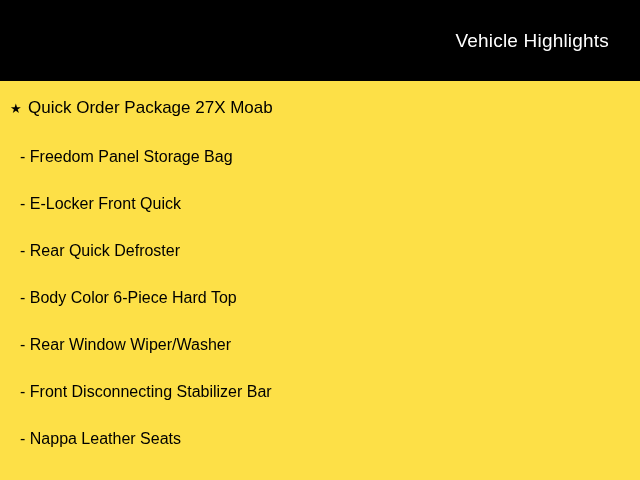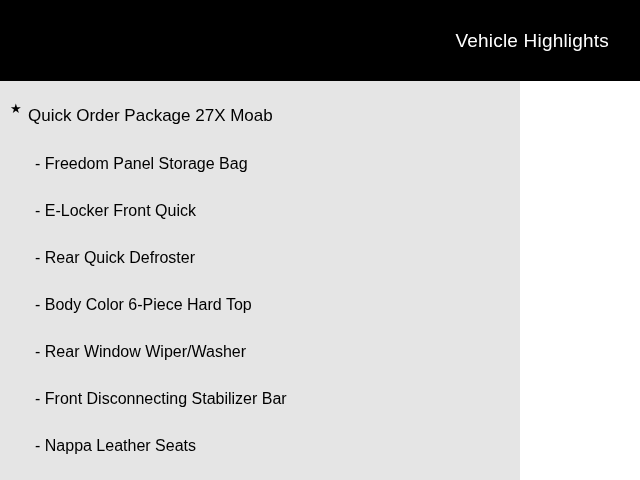--- a/index.html
+++ b/index.html
@@ -8,23 +8,23 @@
   }
   body {
     width: 640px;
     height: 480px;
     background: #ffffff;
     font-family: "Liberation Sans", sans-serif;
     overflow: hidden;
   }
   .page {
     position: relative;
-    width: 520px;
+    width: 640px;
     height: 480px;
-    background: #e5e5e5;
+    background: #fde047;
     box-sizing: border-box;
   }
   .header-bar {
     position: relative;
     width: 640px;
     height: 81px;
     background: #000000;
     display: flex;
     align-items: center;
     justify-content: flex-end;
@@ -55,27 +55,26 @@
     color: #000000;
     font-size: 13px;
     line-height: 22px;
     text-align: left;
     padding-top: 1px;
   }
   .highlight-main-text {
     color: #000000;
     font-size: 17px;
     line-height: 22px;
-    margin-top: 8px;
   }
   .sub-item {
     color: #000000;
     font-size: 16px;
     line-height: 20px;
-    padding-left: 35px;
+    padding-left: 20px;
     margin-top: 27px;
   }
   .sub-item:first-of-type {
     margin-top: 28px;
   }
 </style>
 </head>
 <body>
 
 <div class="page">

